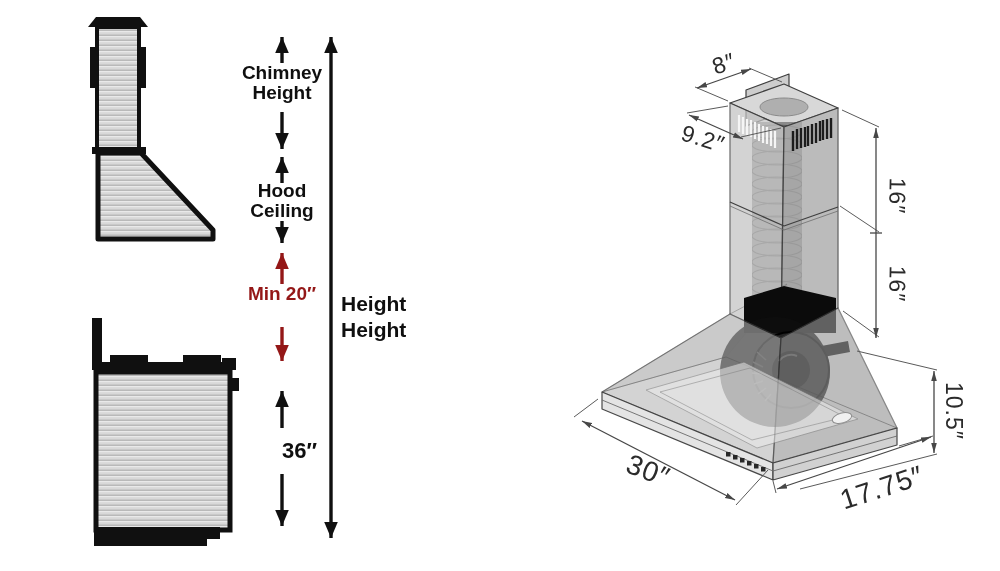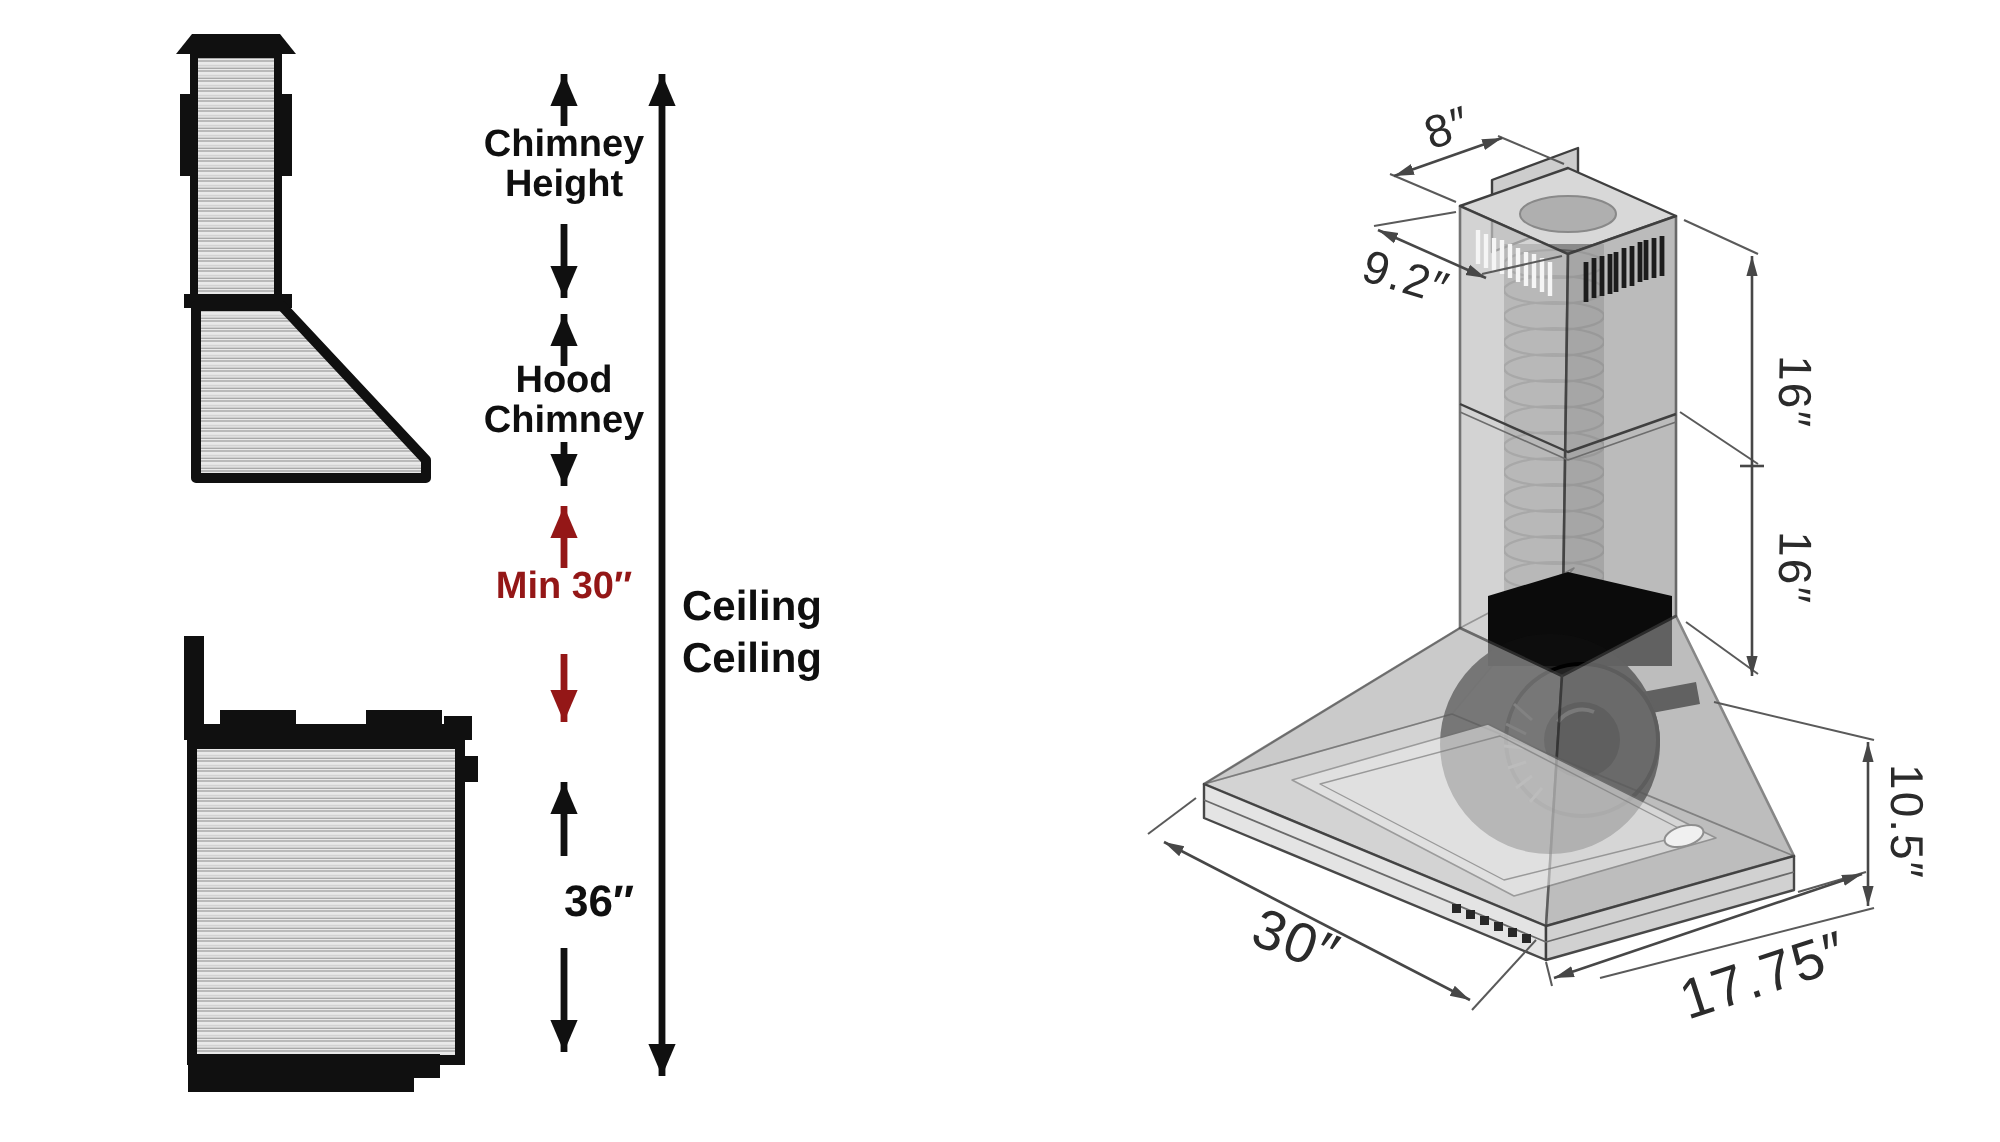--- a/index.html
+++ b/index.html
@@ -210,26 +210,26 @@
       <line x1="876" y1="128" x2="876" y2="338" marker-start="url(#mDim)" marker-end="url(#mDim)"></line>
       <line x1="870" y1="233" x2="882" y2="233"></line>
       <line x1="934" y1="371" x2="934" y2="453" marker-start="url(#mDim)" marker-end="url(#mDim)"></line>
       <line x1="582" y1="421" x2="735" y2="500" marker-start="url(#mDim)" marker-end="url(#mDim)"></line>
       <line x1="777" y1="489" x2="931" y2="437" marker-start="url(#mDim)" marker-end="url(#mDim)"></line>
     </g>
   </g>
 </svg>
 
 <div class="lbl center" id="lbl-chimney">Chimney Height</div>
-<div class="lbl center" id="lbl-hood">Hood Chimney</div>
+<div class="lbl center" id="lbl-hood">Hood Ceiling</div>
 <div class="lbl center" id="lbl-gap">
-  <div style="color:#941717;">Min 30″</div>
+  <div style="color:#941717;">Min 20″</div>
 </div>
 <div class="lbl center" id="lbl-36">36″</div>
-<div class="lbl" id="lbl-ceiling">Ceiling Ceiling</div>
+<div class="lbl" id="lbl-ceiling">Height Height</div>
 
 <div class="dim" id="d8">8″</div>
 <div class="dim" id="d92">9.2″</div>
 <div class="dim" id="d16a">16″</div>
 <div class="dim" id="d16b">16″</div>
 <div class="dim" id="d105">10.5″</div>
 <div class="dim" id="d30">30″</div>
 <div class="dim" id="d1775">17.75″</div>
 
 </div>

